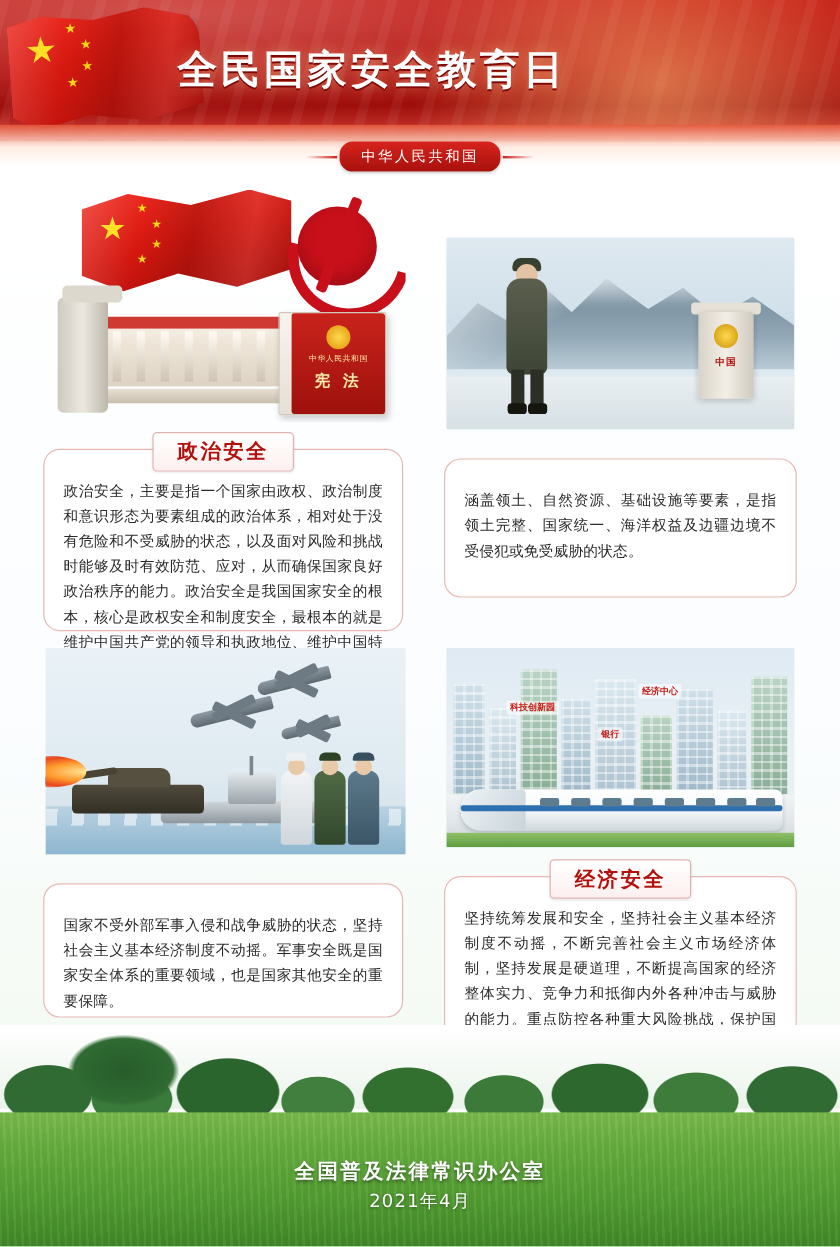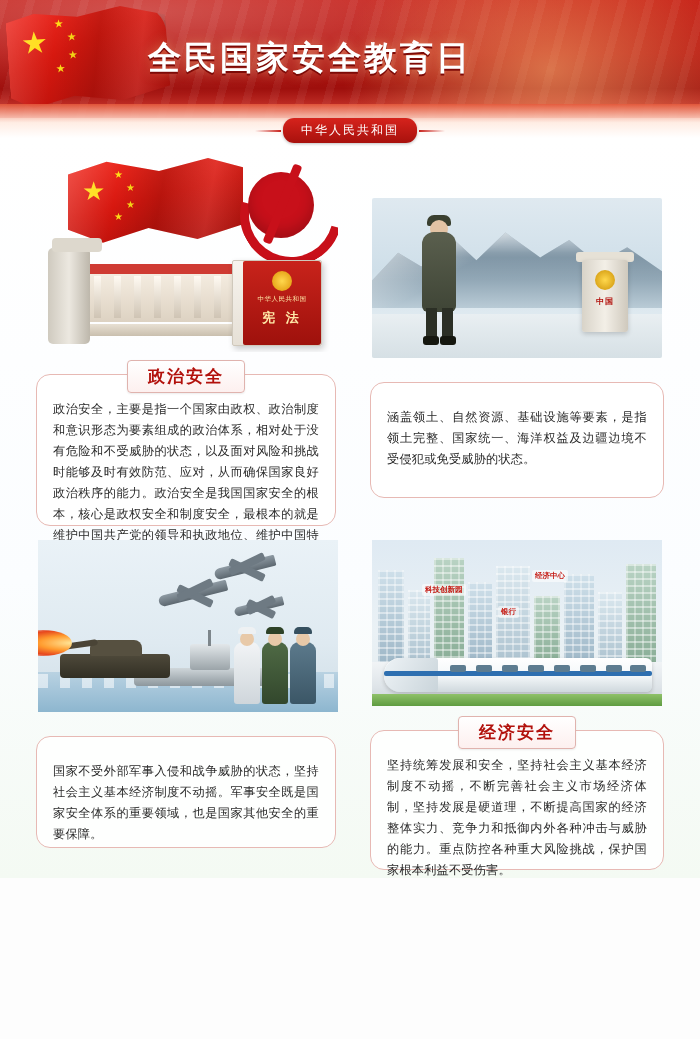--- a/index.html
+++ b/index.html
@@ -553,14 +553,25 @@
     <div class="green-belt"></div>
   </div>
 
   <div class="card" style="left:370px;top:730px;width:294px;height:140px;">
     <div class="card-box" style="height:140px;">
       <div class="card-text">坚持统筹发展和安全，坚持社会主义基本经济制度不动摇，不断完善社会主义市场经济体制，坚持发展是硬道理，不断提高国家的经济整体实力、竞争力和抵御内外各种冲击与威胁的能力。重点防控各种重大风险挑战，保护国家根本利益不受伤害。</div>
     </div>
     <div class="card-title" style="top:-14px;">经济安全</div>
   </div>
 
+  <div class="footer">
+    <div class="sky"></div>
+    <div class="treeline"></div>
+    <div class="bigtree"></div>
+    <div class="grass"></div>
+    <div class="grass-tex"></div>
+    <div class="footer-text">
+      <div class="footer-org">全国普及法律常识办公室</div>
+      <div class="footer-date">2021年4月</div>
+    </div>
+  </div>
 
 </div>
 
 </body></html>

